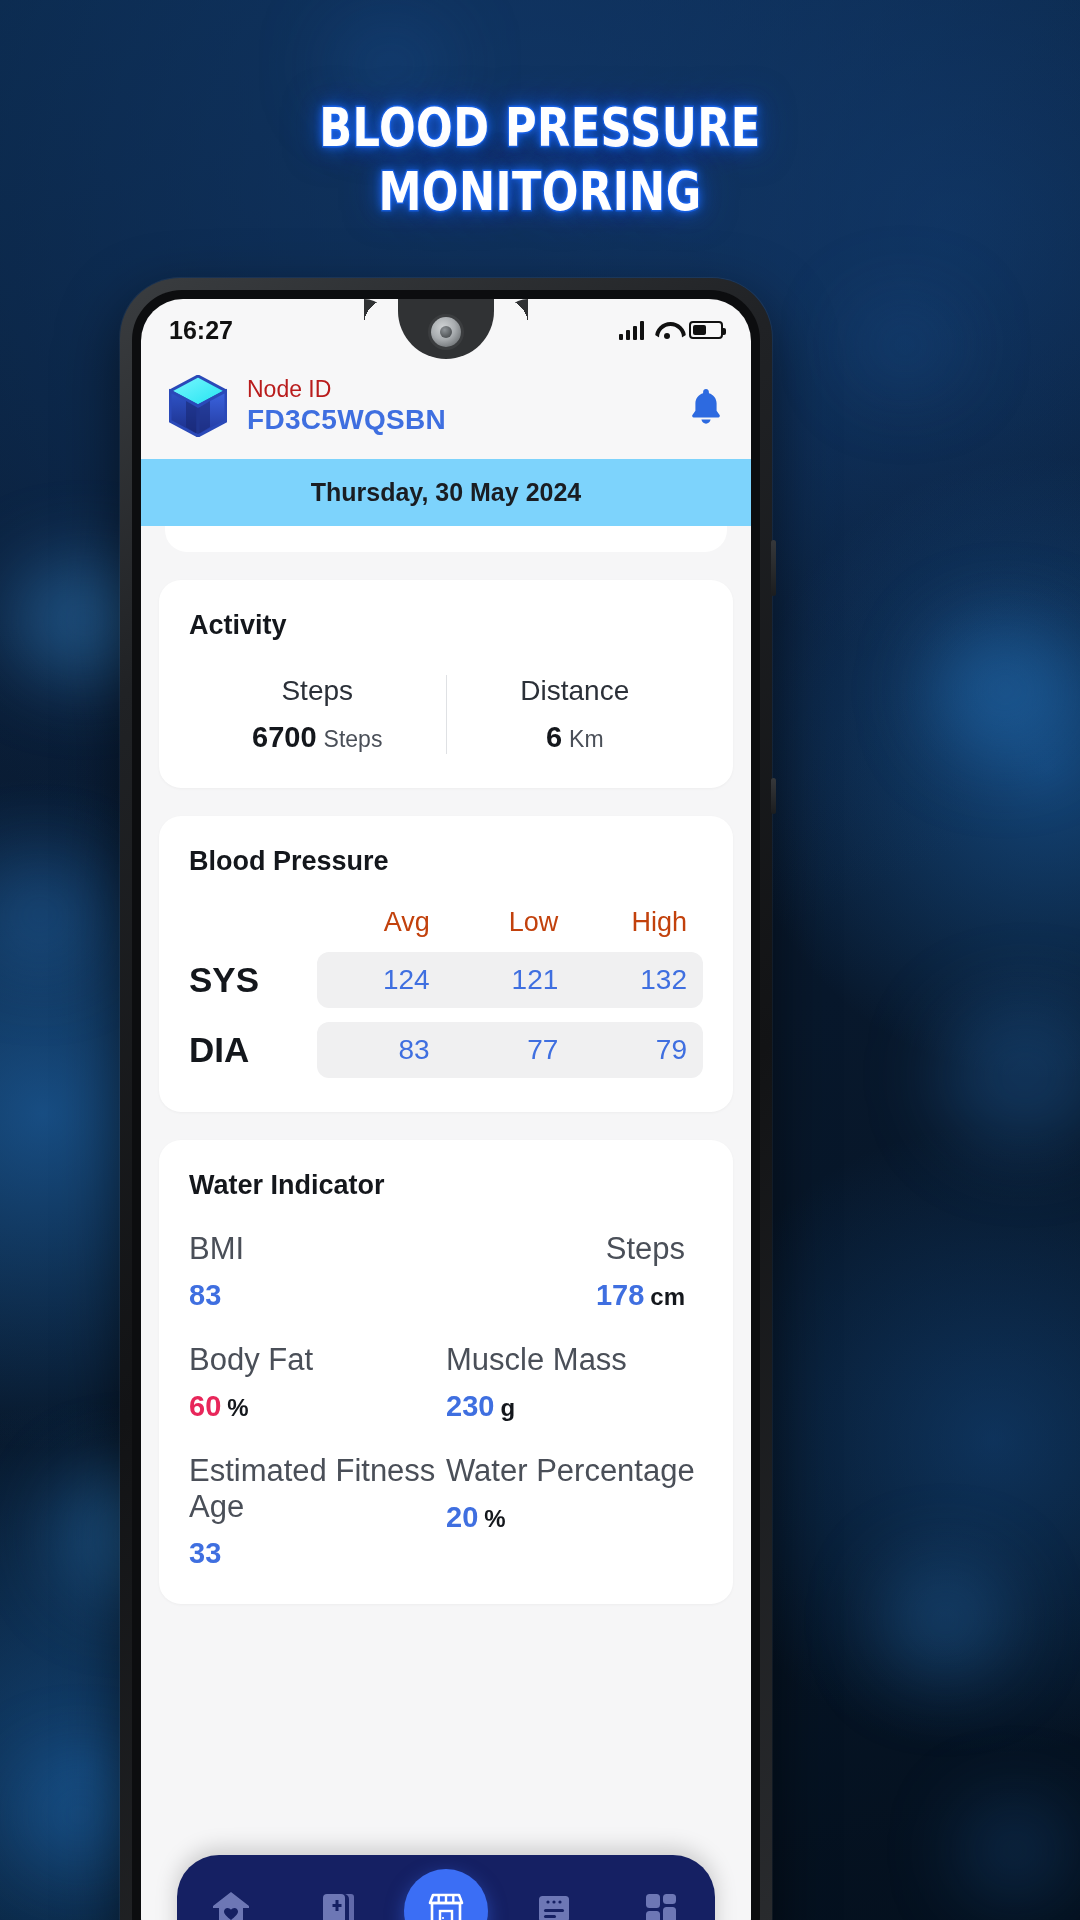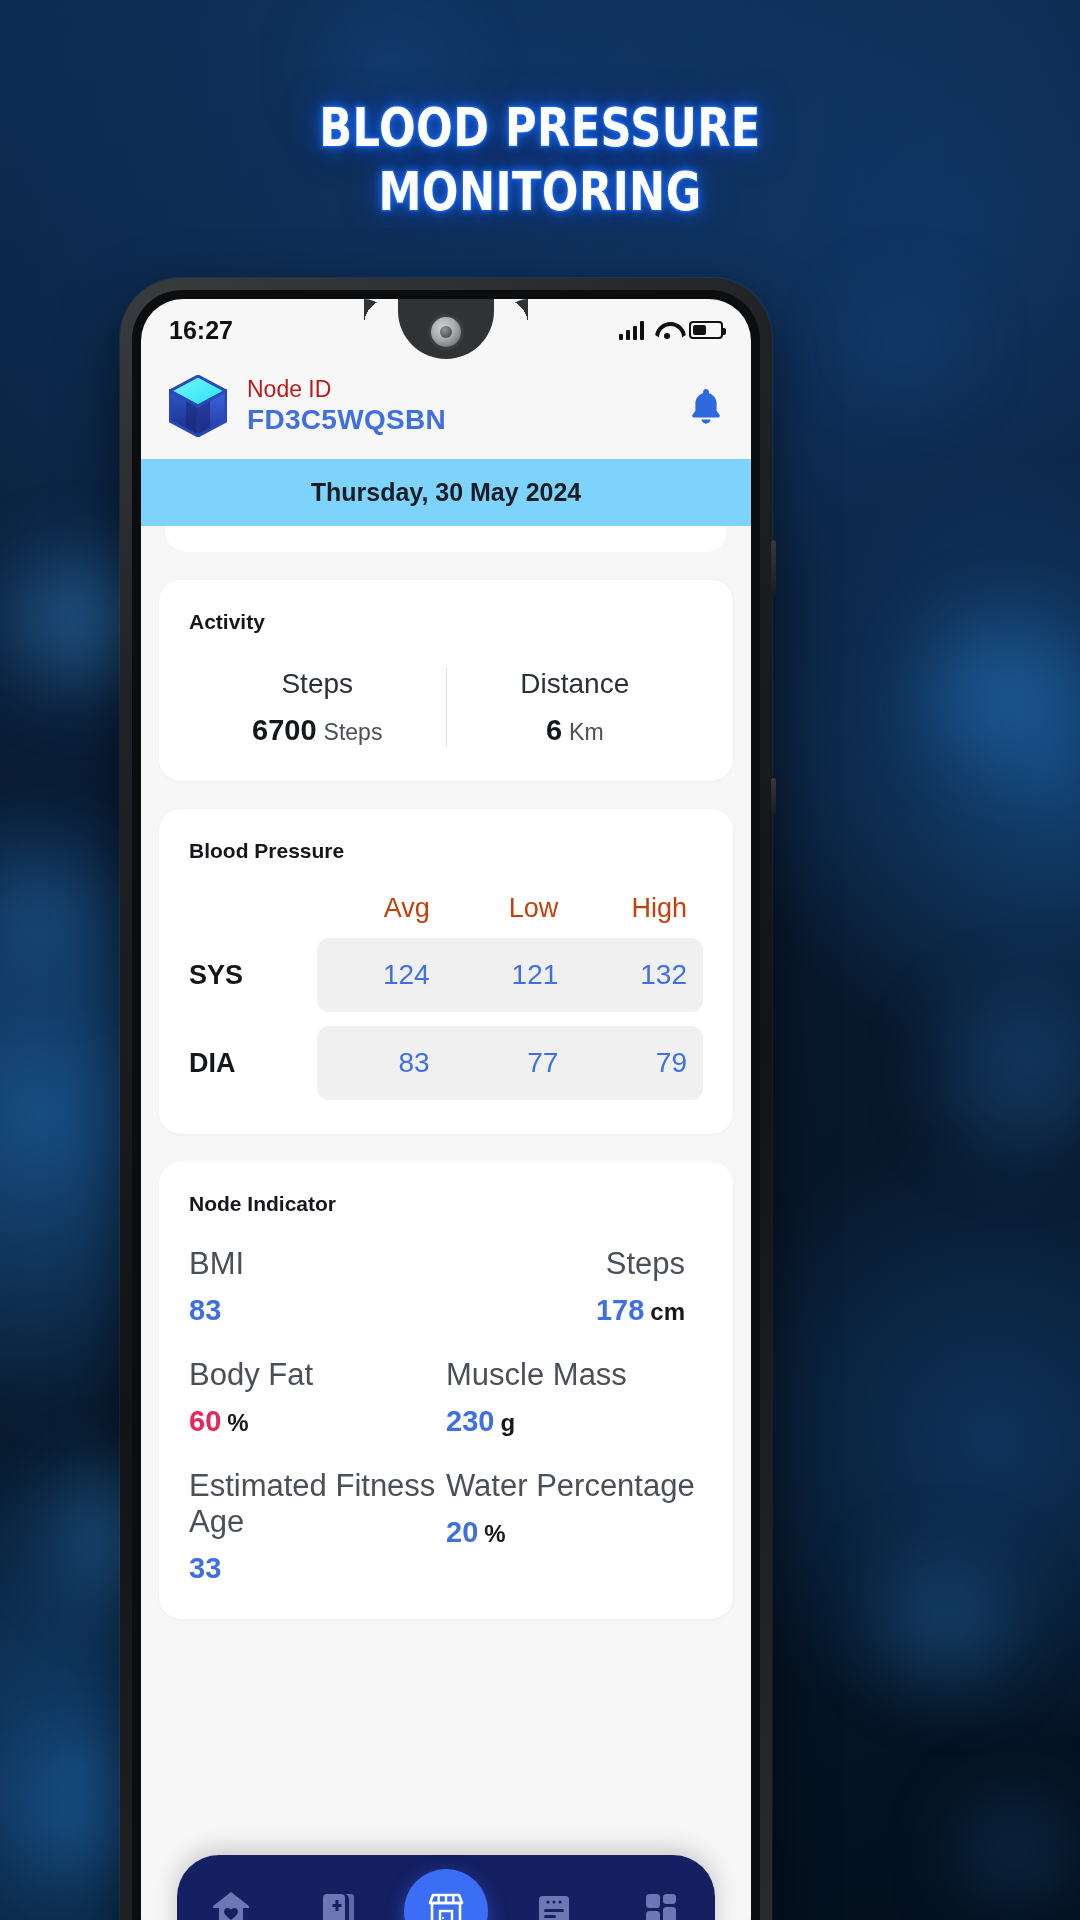--- a/index.html
+++ b/index.html
@@ -164,36 +164,36 @@
     height:26px; margin:0 6px;
   }
 
   .card {
     background:#fff;
     border-radius:22px;
     margin-top:28px;
     padding:30px 30px 34px;
     box-shadow:0 1px 3px rgba(0,0,0,.04);
   }
-  .card-title { font-size:21px; font-weight:bold; color:#14171c; }
+  .card-title { font-size:27px; font-weight:bold; color:#14171c; }
 
   
   .activity-row { display:flex; margin-top:34px; }
   .activity-col { flex:1; text-align:center; }
   .activity-col.sep { border-left:1.5px solid #dfe1e4; }
   .act-label { font-size:28px; color:#2b3038; font-weight:500; }
   .act-value { margin-top:14px; font-size:29px; font-weight:bold; color:#14171c; }
   .act-value em { font-style:normal; font-size:23px; font-weight:normal; color:#4a4f58; margin-left:7px; }
 
   
   .bp-head { display:flex; margin-top:30px; padding-left:128px; }
   .bp-head div { flex:1; text-align:right; font-size:27px; color:#c2410c; padding-right:16px; }
   .bp-row { display:flex; align-items:center; margin-top:14px; }
-  .bp-name { width:128px; font-size:27px; font-weight:bold; color:#14171c; }
-  .bp-cells { flex:1; display:flex; background:#f0f0f1; border-radius:12px; padding:21px 0;justify-content:flex-end; }
+  .bp-name { width:128px; font-size:35px; font-weight:bold; color:#14171c; }
+  .bp-cells { flex:1; display:flex; background:#f0f0f1; border-radius:12px; padding:12px 0;justify-content:flex-end; }
   .bp-cells div { flex:1; text-align:right; font-size:28px; font-weight:500; color:#3f6fe0; padding-right:16px; }
 
   
   .bi-row { display:flex; margin-top:30px; }
   .bi-cell { flex:1; }
   .bi-cell.c2 { text-align:right; padding-right:18px;}
   .bi-cell.c3 { text-align:right; }
   .bi-cell.r  { text-align:left; }
   .bi-label { font-size:31px; color:#4a4f58; }
   .bi-value { margin-top:12px; font-size:29px; font-weight:bold; color:#3f6fe0; }
@@ -345,21 +345,21 @@
               <div class="bp-name">DIA</div>
               <div class="bp-cells">
                 <div>83</div>
                 <div>77</div>
                 <div>79</div>
               </div>
             </div>
           </div>
 
           <div class="card">
-            <div class="card-title">Node Indicator</div>
+            <div class="card-title">Water Indicator</div>
 
             <div class="bi-row">
               <div class="bi-cell">
                 <div class="bi-label">BMI</div>
                 <div class="bi-value"><span>83</span></div>
               </div>
               <div class="bi-cell c2">
                 <div class="bi-label">Steps</div>
                 <div class="bi-value"><span>178</span><em>cm</em></div>
               </div>

